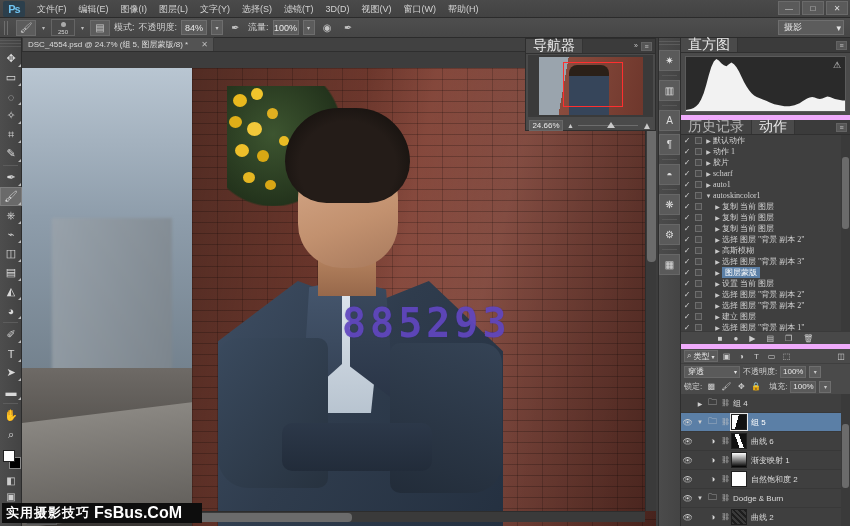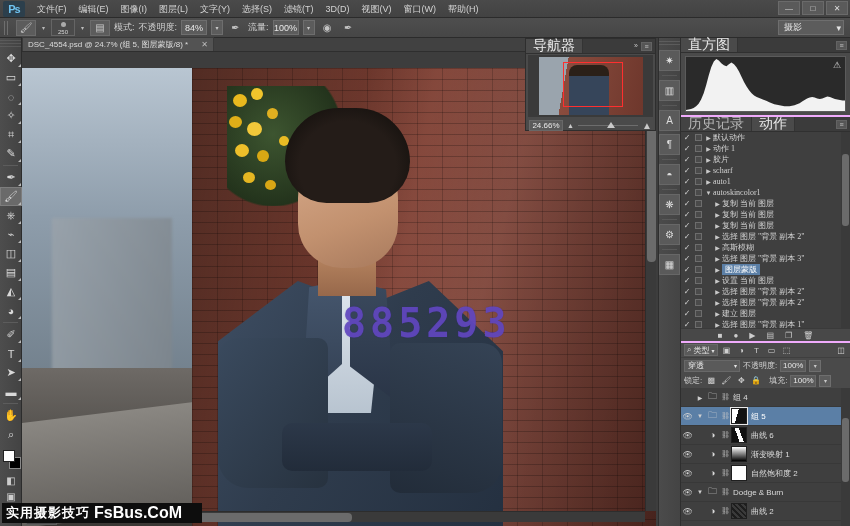--- a/index.html
+++ b/index.html
@@ -287,21 +287,21 @@
   .dockicon {
     width:21px; height:21px; margin:0 auto 3px;
     background:#5a5a5a; border:1px solid #676767;
     display:flex; align-items:center; justify-content:center;
     font-size:10px; color:#ddd;
   }
   .dock-sep { height:1px; background:#585858; margin:4px 3px; }
 
   
   .panelcol { position:absolute; left:681px; top:38px; width:169px; height:488px; }
-  .panel { background:#4a4a4a; border-bottom:2px solid #f0abfc; }
+  .panel { background:#4a4a4a; border-bottom:5px solid #f0abfc; }
   .panel-tabs {
     height:15px; background:#3b3b3b; display:flex; align-items:stretch;
     border-bottom:1px solid #303030; position:relative;
   }
   .ptab {
     padding:0 7px; display:flex; align-items:center; font-size:14px;
     color:#b5b5b5; background:#434343; border-right:1px solid #343434;
   }
   .ptab.active { background:#4a4a4a; color:#eaeaea; }
   .pmenu {

